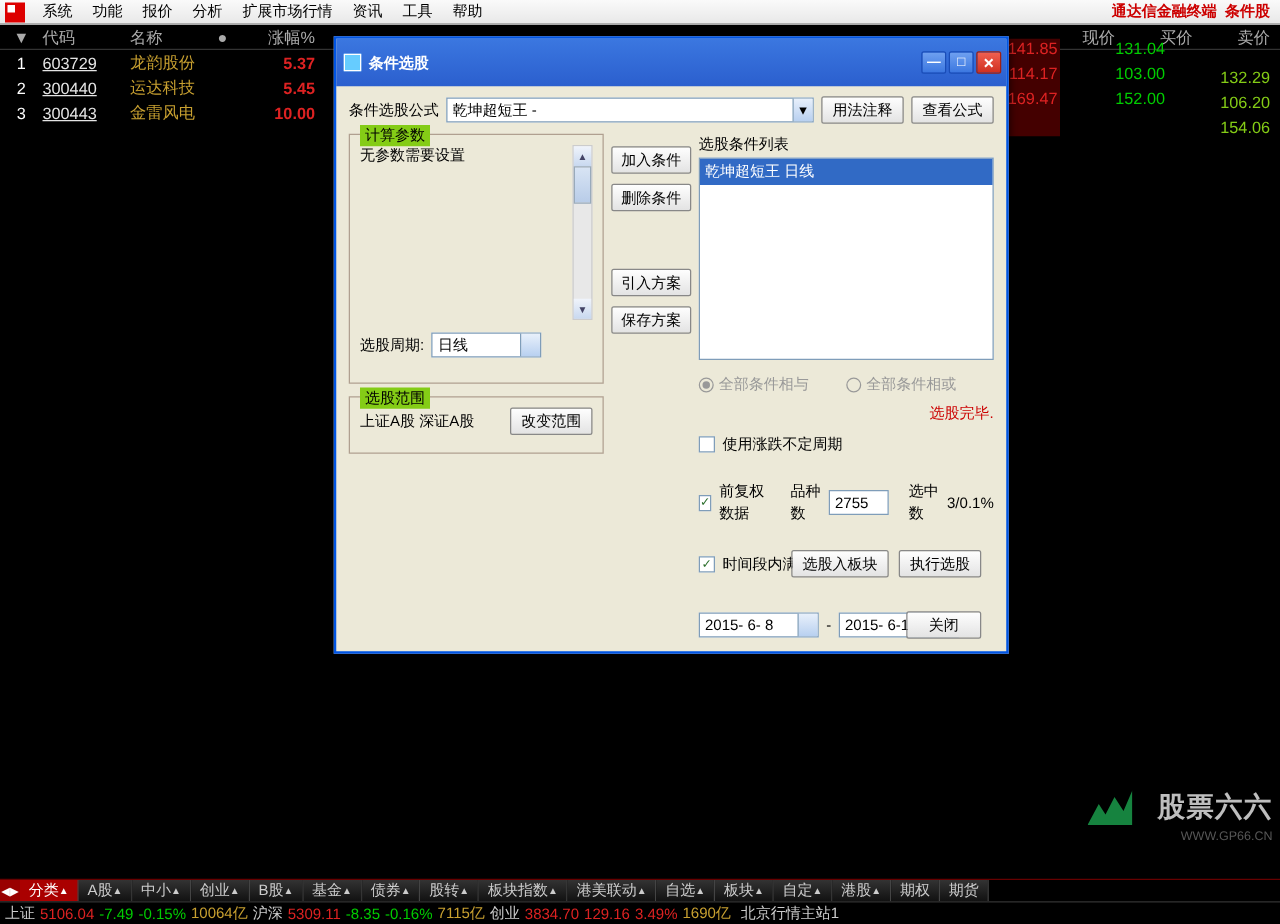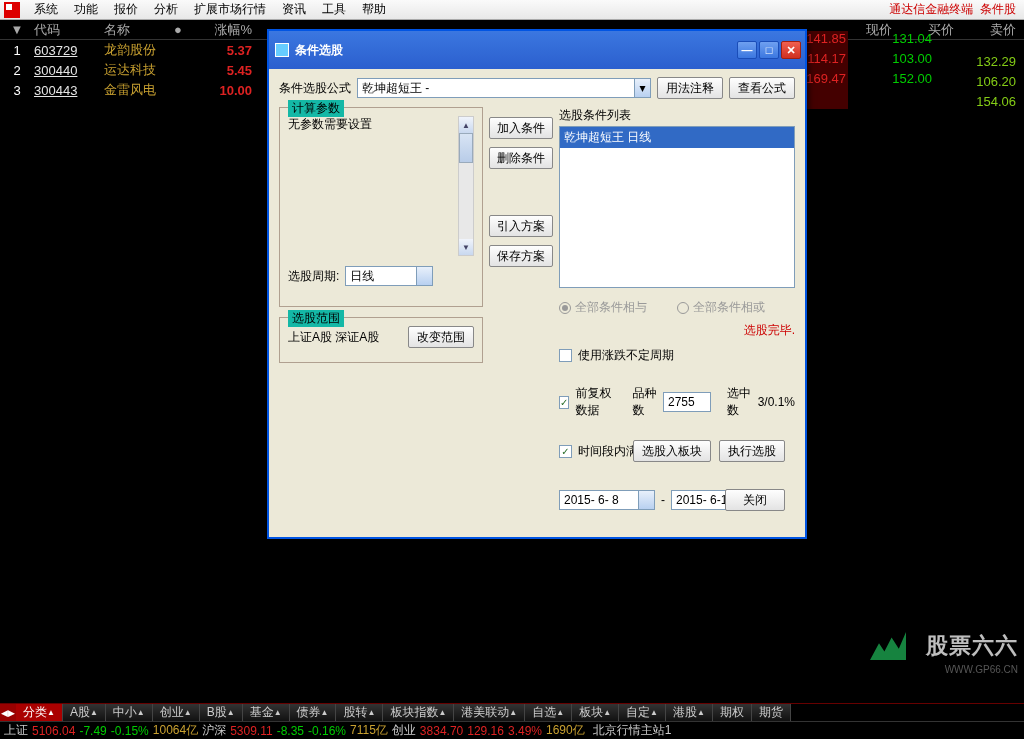--- a/index.html
+++ b/index.html
@@ -4,21 +4,21 @@
 <style>
 * { margin:0; padding:0; box-sizing:border-box; }
 body { font-family:"Microsoft YaHei","SimSun",sans-serif; font-size:12px; background:#000; color:#ccc; width:1024px; height:739px; overflow:hidden; position:relative; }
 
 
 .menubar { height:20px; background:linear-gradient(#fafafa,#e8e8e8); border-bottom:1px solid #aaa; display:flex; align-items:center; padding-left:4px; color:#000; }
 .menubar .logo { width:16px; height:16px; background:#d00; margin-right:6px; position:relative; }
 .menubar .logo::after{content:"";position:absolute;left:2px;top:2px;width:6px;height:6px;background:#fff;}
 .menubar .mitem { padding:0 8px; cursor:default; }
 .menubar .spacer { flex:1; }
-.menubar .apptitle { color:#c00; font-weight:normal; padding-right:8px; }
+.menubar .apptitle { color:#c00; font-weight:bold; padding-right:8px; }
 
 
 .main { position:relative; height:681px; background:#000; }
 
 
 .stocktable { position:absolute; left:0; top:0; right:0; color:#fff; font-size:13px; }
 .sth { display:flex; align-items:center; height:20px; border-bottom:1px solid #333; }
 .sth .c1{width:34px;text-align:center;color:#aaa;}
 .sth .c2{width:70px;color:#aaa;}
 .sth .c3{width:66px;color:#aaa;}
@@ -38,31 +38,31 @@
 .v3{color:#84cc16;margin-top:23px;}
 
 
 .dialog{position:absolute;left:267px;top:9px;width:540px;background:#ece9d8;border:2px solid #0054e3;box-shadow:2px 2px 6px rgba(0,0,0,.6);}
 .titlebar{height:38px;background:linear-gradient(#3b77e0,#2b5fce);display:flex;align-items:center;color:#fff;padding-left:6px;font-weight:bold;}
 .titlebar .ticon{width:14px;height:14px;background:#6cf;border:1px solid #fff;margin-right:6px;}
 .titlebar .ttxt{flex:1;}
 .winbtns{display:flex;gap:2px;padding-right:4px;}
 .winbtn{width:20px;height:18px;background:linear-gradient(#6fa0f0,#3b77e0);border:1px solid #1a4db8;border-radius:2px;display:flex;align-items:center;justify-content:center;color:#fff;font-size:11px;}
 .winbtn.close{background:linear-gradient(#f06050,#d03020);border-color:#a02010;}
-.dlgbody{padding:8px 10px 26px;position:relative;color:#000;}
+.dlgbody{padding:8px 10px 10px;position:relative;color:#000;}
 .row1{display:flex;align-items:center;gap:6px;margin-bottom:8px;}
 .lbl{white-space:nowrap;}
 .combo{flex:1;height:20px;border:1px solid #7f9db9;background:#fff;display:flex;align-items:center;padding:0 4px;position:relative;}
 .combo .arrow{position:absolute;right:0;top:0;width:16px;height:18px;background:linear-gradient(#e8f0fb,#b8d0f0);border-left:1px solid #7f9db9;display:flex;align-items:center;justify-content:center;}
 .btn{height:22px;padding:0 8px;background:linear-gradient(#fefefe,#e3e3e3);border:1px solid #888;border-radius:2px;cursor:default;white-space:nowrap;display:inline-flex;align-items:center;justify-content:center;}
 .btn-stack{display:flex;flex-direction:column;gap:8px;}
 
 .midrow{display:flex;gap:6px;align-items:flex-start;}
 .fs{border:1px solid #b0a090;padding:8px;position:relative;}
-.fs .leg{position:absolute;top:-8px;left:8px;background:#14b8a6;padding:0 4px;}
+.fs .leg{position:absolute;top:-8px;left:8px;background:#84cc16;padding:0 4px;}
 
 .calc{width:204px;height:200px;}
 .calc-inner{display:flex;gap:2px;height:140px;}
 .calc-txt{flex:1;}
 .vscroll{width:16px;background:#e8e8e8;border:1px solid #ccc;position:relative;}
 .vscroll .up,.vscroll .dn{height:16px;background:linear-gradient(#f0f4fb,#c8d8ef);display:flex;align-items:center;justify-content:center;font-size:8px;color:#446;}
 .vscroll .dn{position:absolute;bottom:0;width:100%;}
 .vscroll .thumb{position:absolute;top:16px;width:100%;height:30px;background:linear-gradient(#d8e4f4,#b8cce8);border:1px solid #9ab;}
 
 .period-row{display:flex;align-items:center;gap:6px;margin-top:10px;}

